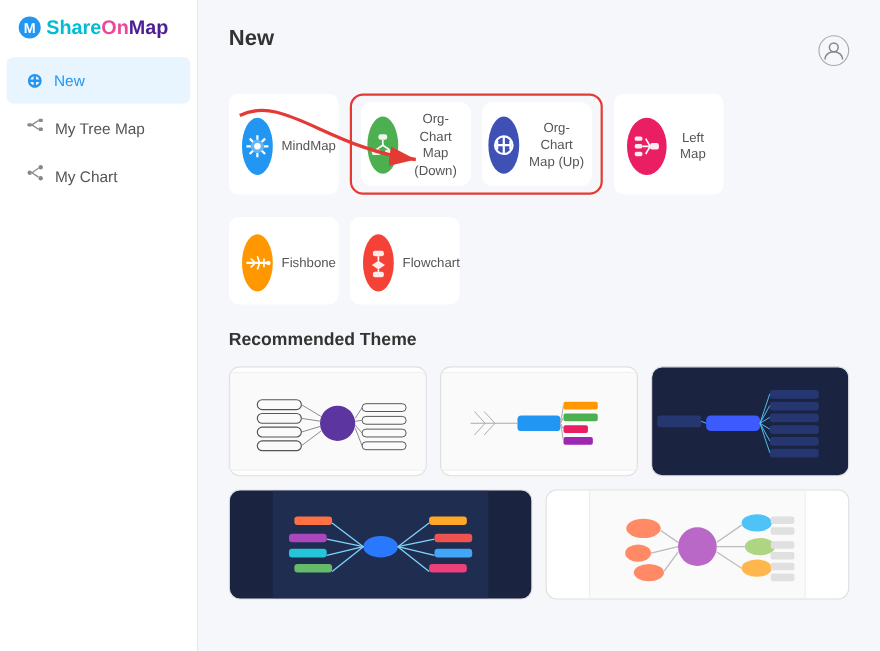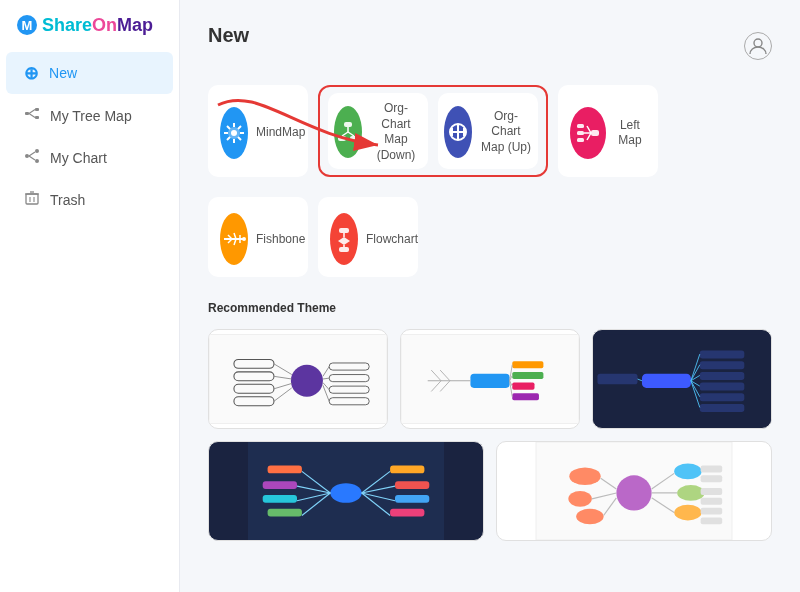--- a/index.html
+++ b/index.html
@@ -72,21 +72,21 @@
     .icon-mindmap { background: #2196f3; }
     .icon-orgdown { background: #4caf50; }
     .icon-orgup { background: #3f51b5; }
     .icon-leftmap { background: #e91e63; }
     .icon-rightmap { background: #00bcd4; }
     .icon-treemap { background: #9c27b0; }
     .icon-fishbone { background: #ff9800; }
     .icon-flowchart { background: #f44336; }
 
     
-    .section-title { font-size: 12px; font-weight: 600; color: #333; margin-bottom: 14px; }
+    .section-title { font-size: 16px; font-weight: 600; color: #333; margin-bottom: 14px; }
     .theme-grid {
       display: grid; grid-template-columns: repeat(3, 1fr); gap: 12px;
     }
     .theme-card {
       border-radius: 10px; overflow: hidden; cursor: pointer;
       height: 100px;
       border: 1px solid #e0e0e0;
       background: #fff;
     }
     .theme-card canvas, .theme-card svg { width: 100%; height: 100%; }
@@ -139,32 +139,20 @@
         <svg width="16" height="16" viewBox="0 0 16 16" fill="none">
           <circle cx="13" cy="3" r="2" fill="#888"></circle>
           <circle cx="3" cy="8" r="2" fill="#888"></circle>
           <circle cx="13" cy="13" r="2" fill="#888"></circle>
           <line x1="5" y1="8" x2="11" y2="4" stroke="#888" stroke-width="1.2"></line>
           <line x1="5" y1="8" x2="11" y2="12" stroke="#888" stroke-width="1.2"></line>
         </svg>
       </span>
       <span>My Chart</span>
     </div>
-    <div class="sidebar-item">
-      <span class="sidebar-icon">
-        <svg width="16" height="16" viewBox="0 0 16 16" fill="none">
-          <rect x="2" y="4" width="12" height="10" rx="1" stroke="#888" stroke-width="1.3" fill="none"></rect>
-          <line x1="1" y1="4" x2="15" y2="4" stroke="#888" stroke-width="1.3"></line>
-          <line x1="6" y1="2" x2="10" y2="2" stroke="#888" stroke-width="1.3"></line>
-          <line x1="6" y1="7" x2="6" y2="12" stroke="#888" stroke-width="1.1"></line>
-          <line x1="10" y1="7" x2="10" y2="12" stroke="#888" stroke-width="1.1"></line>
-        </svg>
-      </span>
-      <span>Trash</span>
-    </div>
   </nav>
 </aside>
 
 <main class="main">
 
   <div style="display:flex; justify-content:space-between; align-items:center; margin-bottom:18px;">
     <h2 class="main-title">New</h2>
     <div class="user-icon">
       <svg width="18" height="18" viewBox="0 0 18 18" fill="none">
         <circle cx="9" cy="6" r="4" stroke="#888" stroke-width="1.4" fill="none"></circle>

